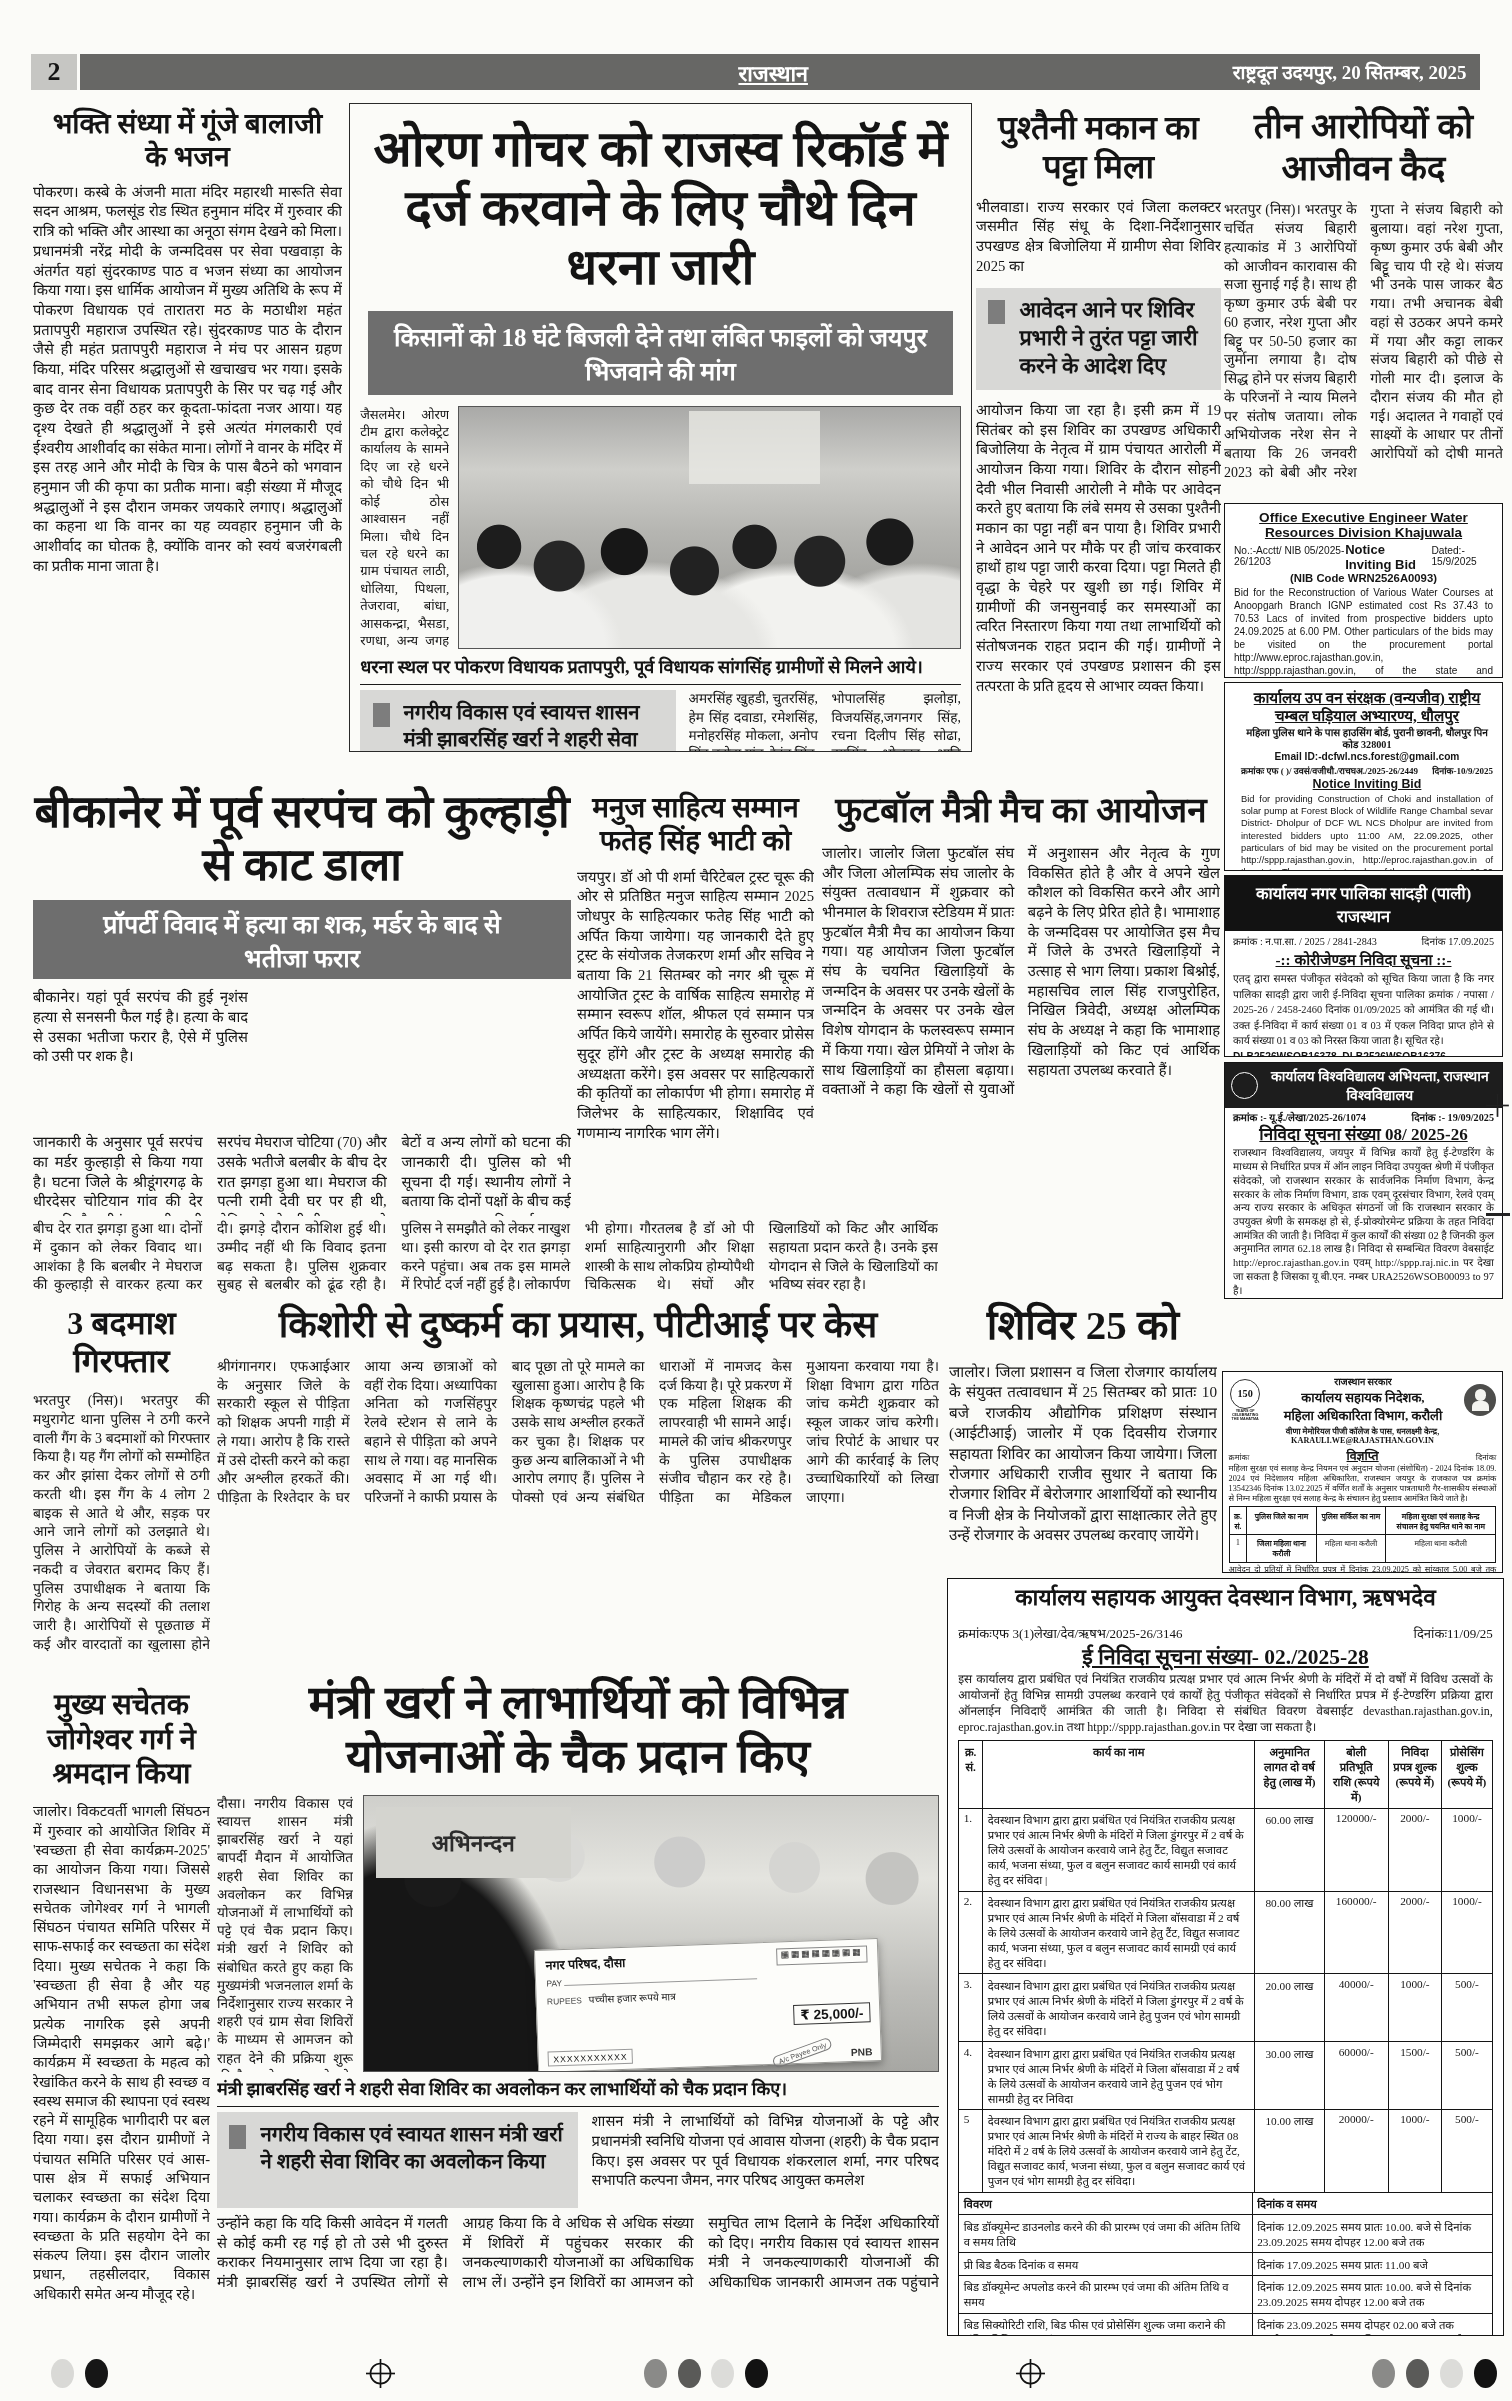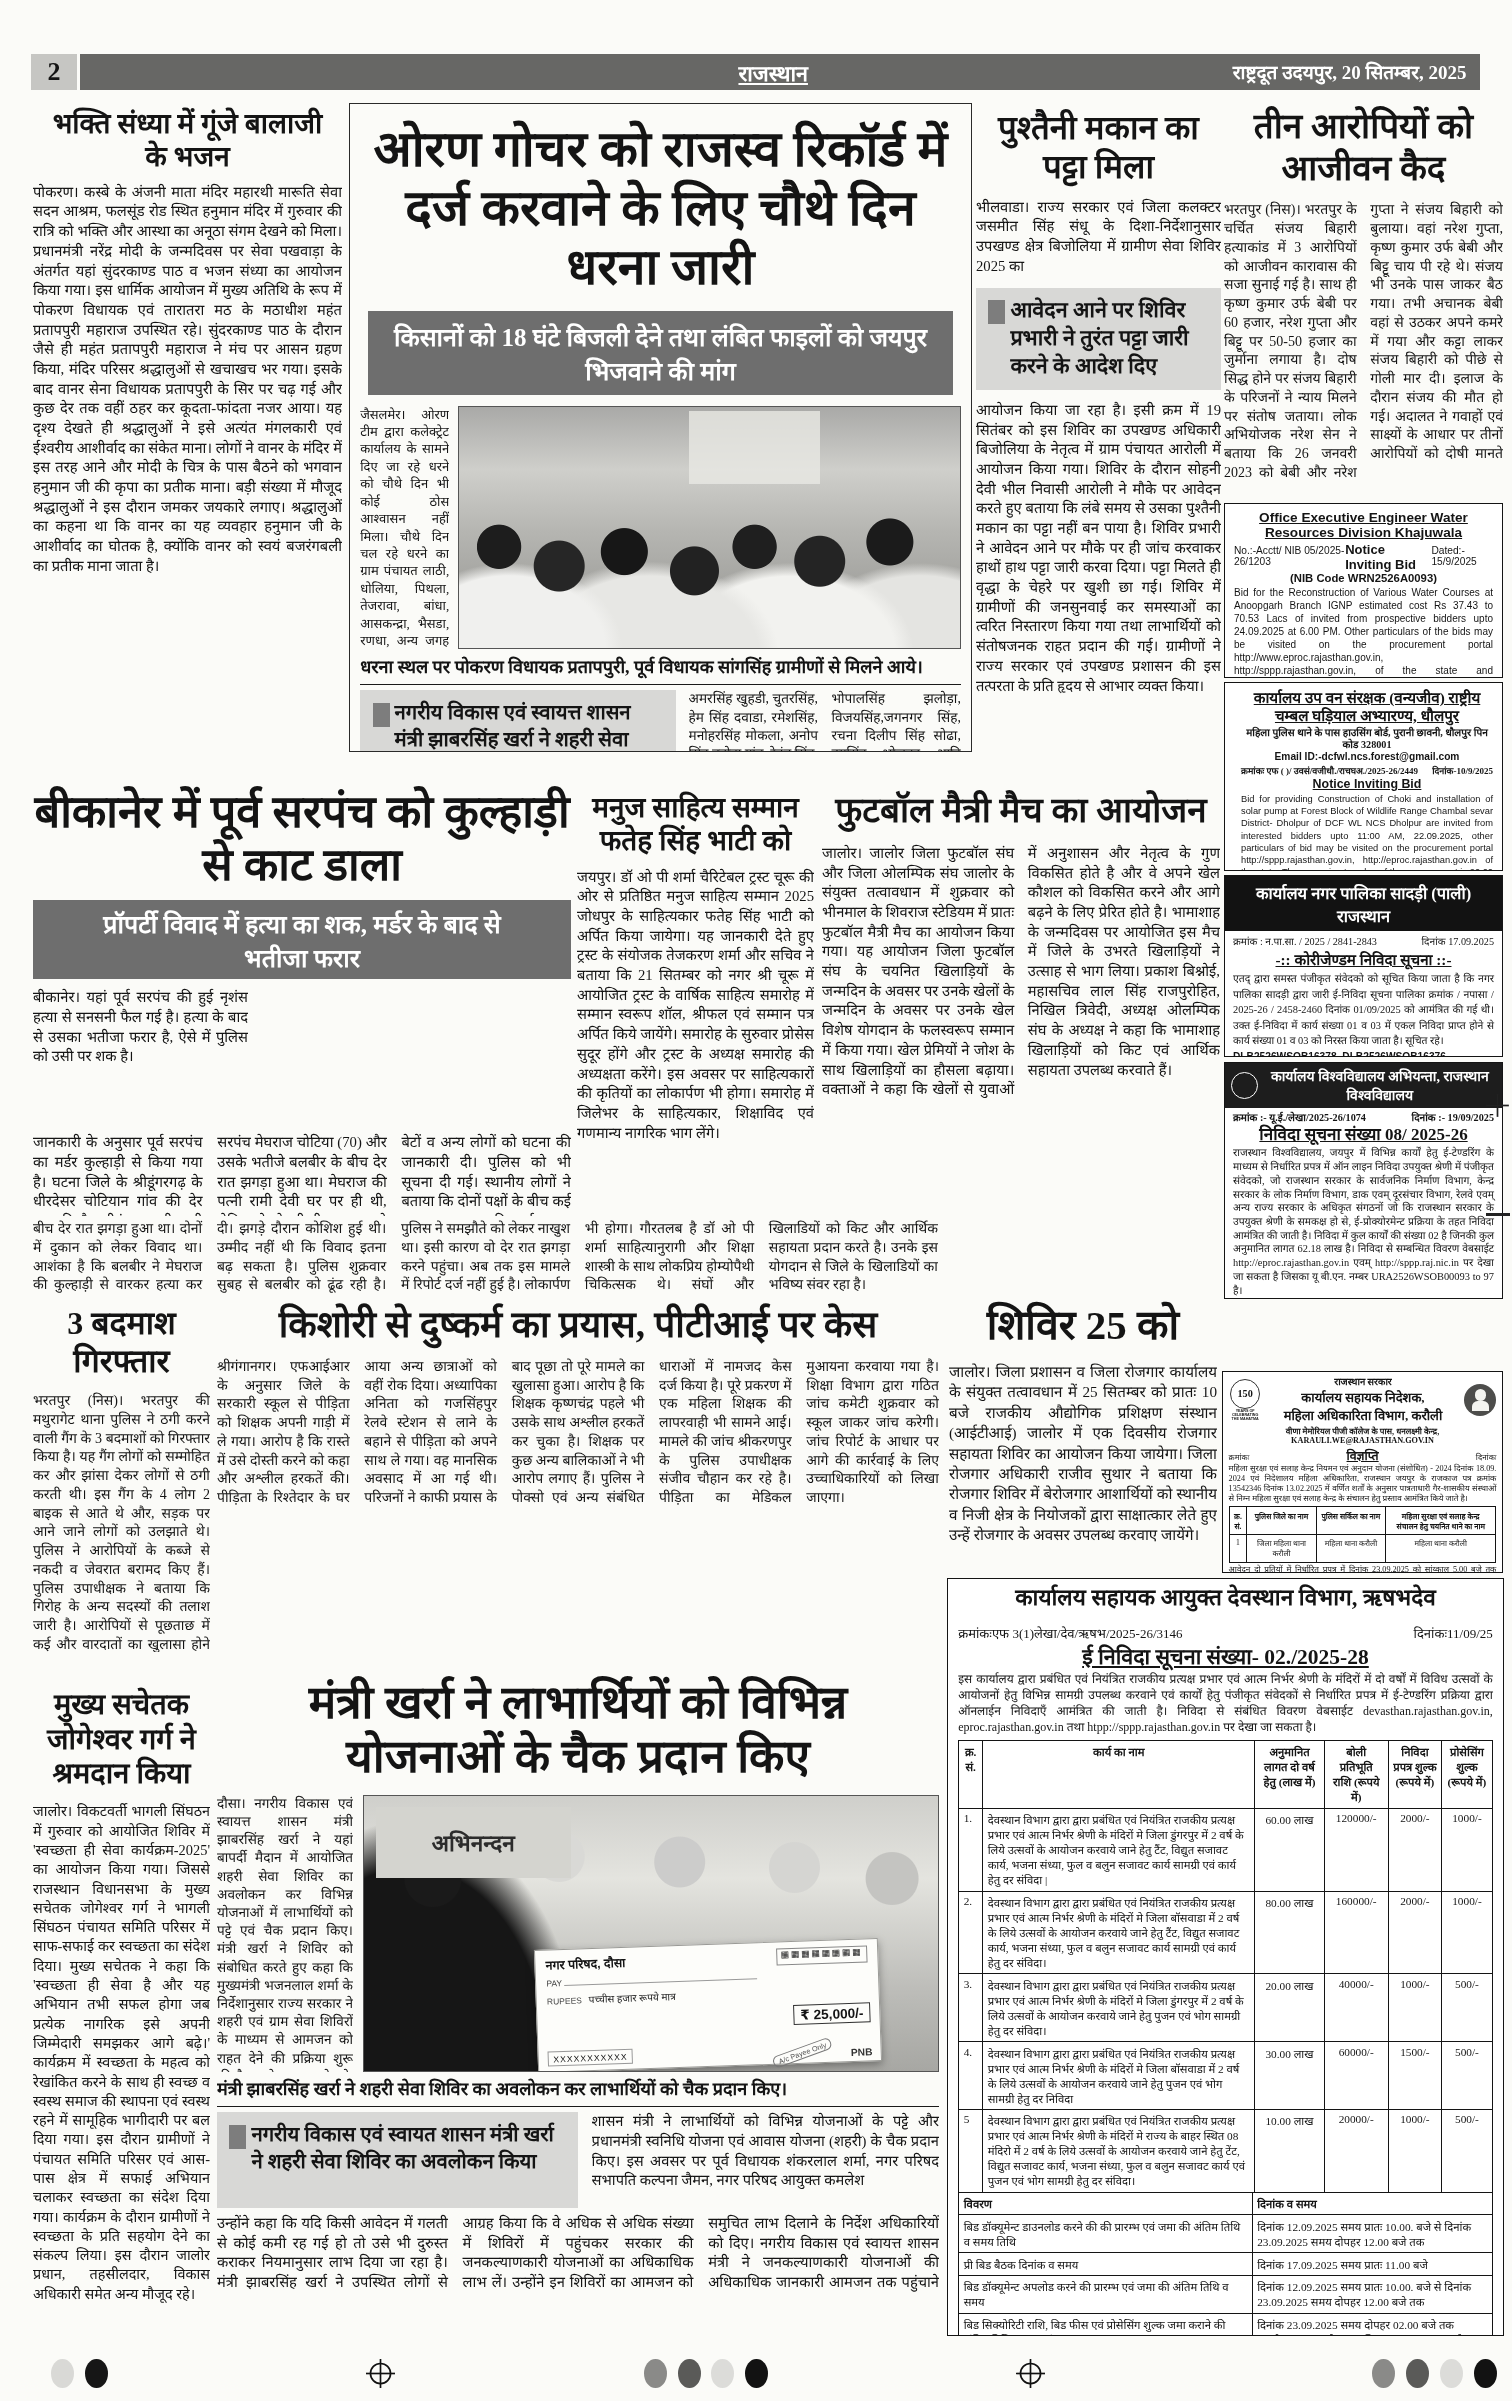--- a/index.html
+++ b/index.html
@@ -5,21 +5,21 @@
   html,body{margin:0;padding:0;background:#dddcd8;}
   .page{position:relative;width:1512px;height:2401px;background:#fbfbf8;overflow:hidden;
         font-family:"Liberation Serif","DejaVu Serif",serif;color:#141414;}
   .abs{position:absolute;}
   .hl{font-weight:bold;text-align:center;line-height:1.18;}
   .bt{font-size:14.7px;line-height:1.34;text-align:justify;overflow:hidden;}
   .c2{column-count:2;column-gap:13.6px;}
   .c3{column-count:3;column-gap:14.7px;}
   .c5{column-count:5;column-gap:14.7px;}
   .graybar{background:#6e6e6e;color:#fff;font-weight:bold;text-align:center;}
-  .kbox{background:#d8d8d6;display:flex;gap:5px;padding:9px 12.4px;font-weight:bold;line-height:1.3;align-items:flex-start;}
+  .kbox{background:#d8d8d6;display:flex;gap:14px;padding:9px 12.4px;font-weight:bold;line-height:1.3;align-items:flex-start;}
   .kbox .sq{width:17px;height:24px;background:#7d7d7d;flex:none;margin-top:3.4px;}
   .caption{font-weight:bold;font-size:18px;line-height:1.2;}
   .rule{border:none;border-top:1.7px solid #1a1a1a;margin:5.6px 0;}
   .notice{border:1.7px solid #141414;background:#fff;padding:5.6px 9px;overflow:hidden;box-sizing:border-box;}
   .nsans{font-family:"Liberation Sans","DejaVu Sans",sans-serif;}
   .photo{position:relative;overflow:hidden;background:#b9b9b9;}
   .ph-dharna{background:
     radial-gradient(circle 22.6px at 8% 58%, #1d1d1d 96%, transparent),
     radial-gradient(circle 26px at 20% 66%, #262626 96%, transparent),
     radial-gradient(circle 24px at 33% 60%, #171717 96%, transparent),
@@ -222,21 +222,21 @@
     <table class="tb" style="font-size:7.6px;margin-top:1.7px;">
       <tbody>
           <tr>
         <th style="width:6%;">क्र. सं.</th>
         <th style="width:26%;">पुलिस जिले का नाम</th>
         <th style="width:26%;">पुलिस सर्किल का नाम</th>
         <th>महिला सुरक्षा एवं सलाह केन्द्र संचालन हेतु चयनित थाने का नाम</th>
       </tr>
       <tr>
         <td style="text-align:center;">1</td>
-        <td style="text-align:center;">जिला महिला थाना करौली</td>
+        <td style="text-align:center;font-weight:bold;">जिला महिला थाना करौली</td>
         <td style="text-align:center;">महिला थाना करौली</td>
         <td style="text-align:center;">महिला थाना करौली</td>
       </tr>
     </tbody>
       </table>
     <div style="font-size:8.2px;line-height:1.25;text-align:justify;margin-top:1.7px;">आवेदन दो प्रतियों में निर्धारित प्रपत्र में दिनांक 23.09.2025 को सांय्काल 5.00 बजे तक कार्यालय सहायक निदेशक, महिला अधिकारिता वीणा मेमोरियल पीजी कॉलेज के पास, धनलक्ष्मी केन्द्र करौली में प्रस्तुत किये जा सकते है। संबंधित प्रारूप, पात्रता की शर्तें तथा नियम 2024 आदि विभागीय वेबसाइट www.wcd.rajasthan.gov.in से डाउनलोड किये जा सकते है।</div>
 
   </div>
 
   <div class="abs" style="left:33px;top:1685px;width:177px;height:663px;overflow:hidden;">

